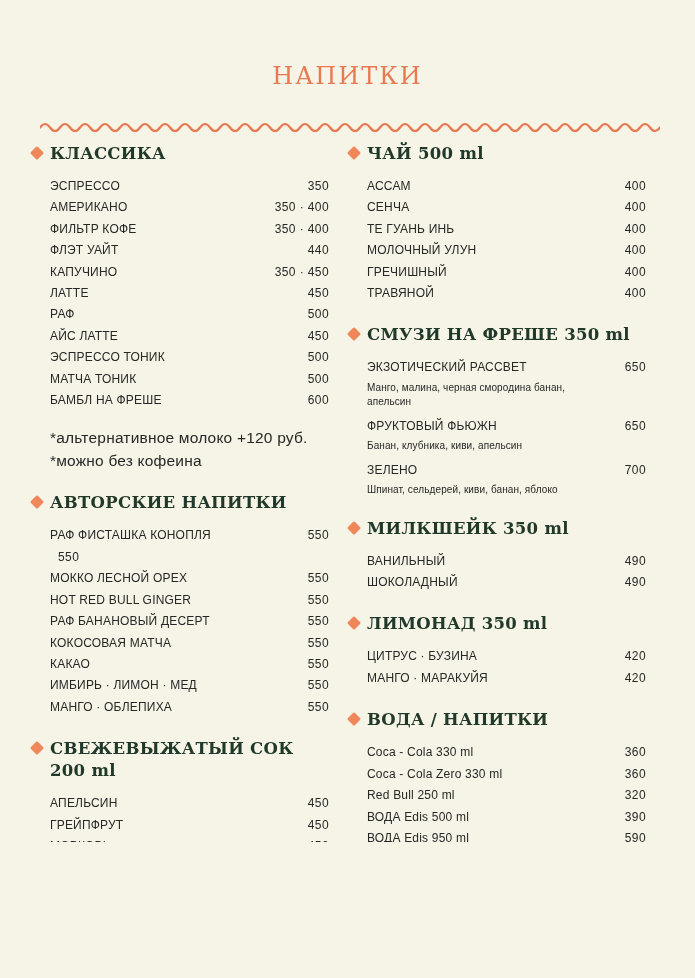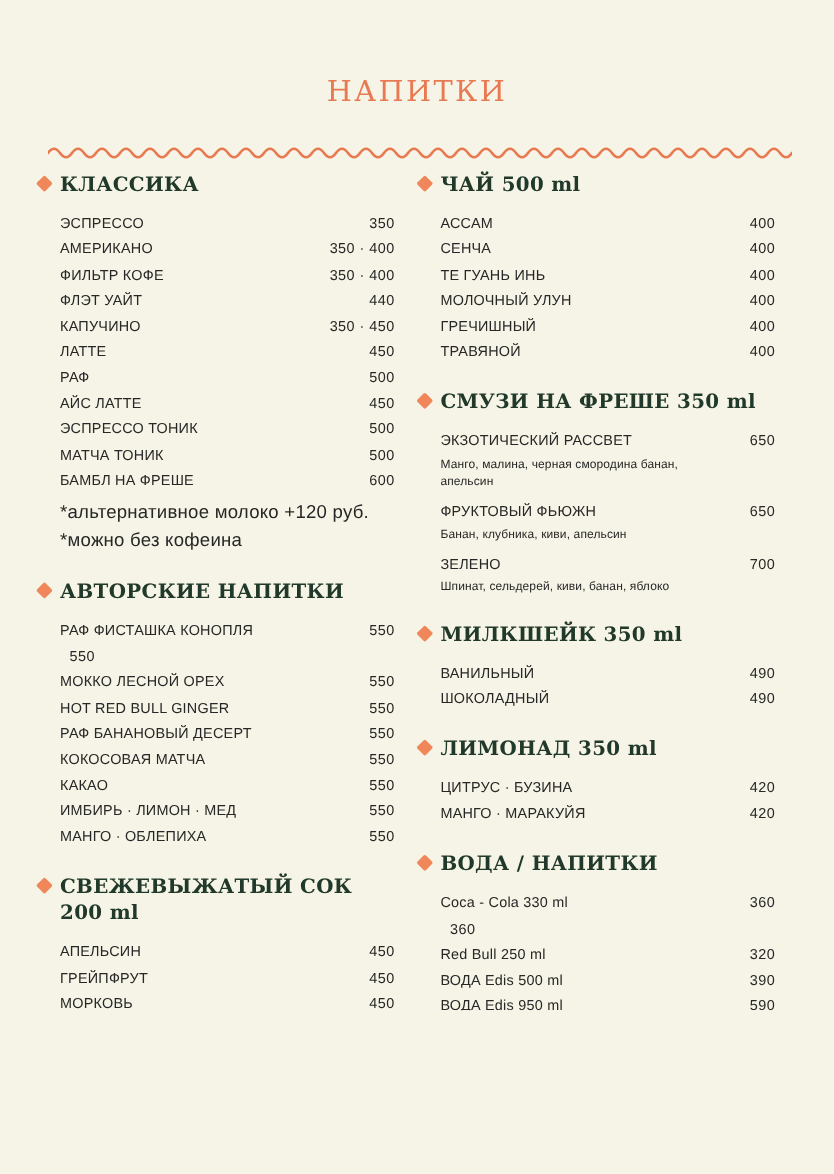--- a/index.html
+++ b/index.html
@@ -42,21 +42,21 @@
   .item-main {
     display:flex; justify-content:space-between; align-items:baseline;
     font-size:12px; line-height:21.4px;
   }
   .item-name { letter-spacing:0.2px; }
   .item-price { letter-spacing:0.4px; white-space:nowrap; padding-left:8px; }
   .item-desc {
     font-size:10px; line-height:14.5px; max-width:232px;
     margin:2px 0 6px 0; letter-spacing:0.1px;
   }
-  .footnotes { margin-top:5px; }
+  .footnotes { margin-top:15px; }
   .footnote { font-size:15.5px; line-height:23px; letter-spacing:0.2px; }
 </style>
 </head>
 <body>
 
 <div class="page">
 
   <h1 class="page-title">НАПИТКИ</h1>
 
   <svg class="wave top" width="620" height="14" viewBox="0 0 620 14" aria-hidden="true">
@@ -444,20 +444,21 @@
   <div class="item-row">
     <div class="item-main">
       <span class="item-name">Coca - Cola 330 ml</span>
       <span class="item-price">360</span>
     </div>
 
   </div>
 
   <div class="item-row">
     <div class="item-main">
+      <span class="item-name">Coca - Cola Zero 330 ml</span>
       <span class="item-price">360</span>
     </div>
 
   </div>
 
   <div class="item-row">
     <div class="item-main">
       <span class="item-name">Red Bull 250 ml</span>
       <span class="item-price">320</span>
     </div>

